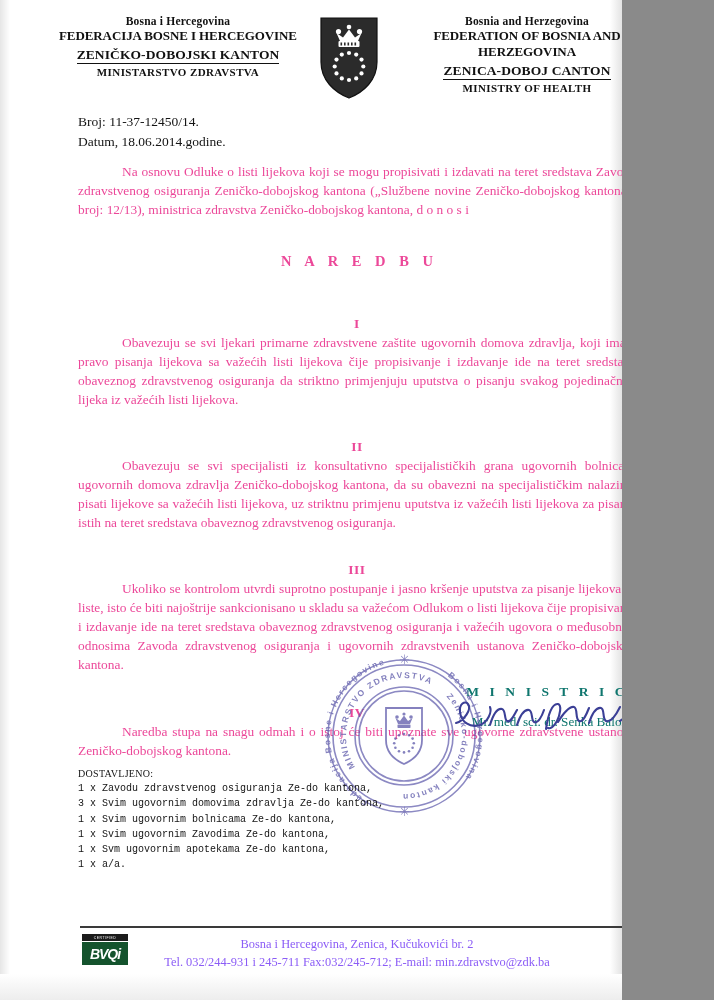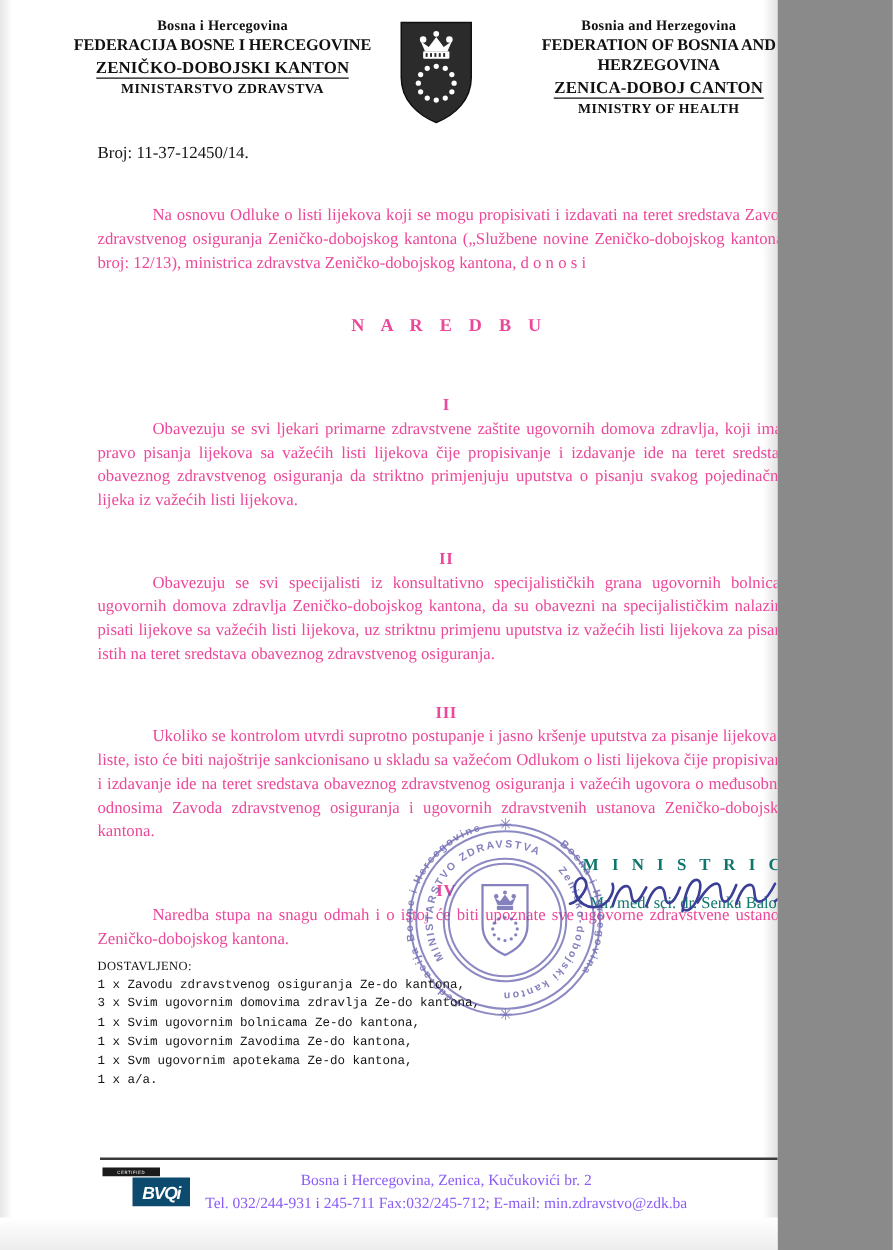--- a/index.html
+++ b/index.html
@@ -188,22 +188,22 @@
   }
   .bvqi-top {
     width: 46px; height: 7px; background: #1b1b1b;
     display: flex; align-items: center; justify-content: center;
   }
   .bvqi-top span {
     color: #fff; font-size: 3.4px; letter-spacing: .5px;
     font-family: "Liberation Sans", sans-serif; transform: scaleY(1.1);
   }
   .bvqi-main {
-    width: 46px; height: 23px; background: #0c4a6e; margin-top: 1px;
-    display: flex; align-items: center; justify-content: center; margin-left: 24px;
+    width: 46px; height: 23px; background: #14532d; margin-top: 1px;
+    display: flex; align-items: center; justify-content: center;
   }
   .bvqi-main span {
     color: #fff;
     font-family: "Liberation Sans", sans-serif;
     font-size: 14px; font-weight: bold; font-style: italic;
     letter-spacing: -1px;
   }
   .footer-text {
     position: absolute;
     left: 0; top: 4px;
@@ -272,20 +272,21 @@
     <div class="lh-block right">
       <div class="lh-l1">Bosnia and Herzegovina</div>
       <div class="lh-l2">FEDERATION OF BOSNIA AND HERZEGOVINA</div>
       <div><span class="lh-l3">ZENICA-DOBOJ CANTON</span></div>
       <div class="lh-l4">MINISTRY OF HEALTH</div>
     </div>
   </div>
 
   <div class="meta">
     <div>Broj: 11-37-12450/14.</div>
+    <div>Datum, 18.06.2014.godine.</div>
   </div>
 
   <div class="content">
 
     <p class="just">Na osnovu Odluke o listi lijekova koji se mogu propisivati i izdavati na teret sredstava Zavoda zdravstvenog osiguranja Zeničko-dobojskog kantona („Službene novine Zeničko-dobojskog kantona“, broj: 12/13), ministrica zdravstva Zeničko-dobojskog kantona, d o n o s i</p>
 
     <div class="title-naredbu">N A R E D B U</div>
 
     <div class="roman first">I</div>
     <p class="just sec-body">Obavezuju se svi ljekari primarne zdravstvene zaštite ugovornih domova zdravlja, koji imaju pravo pisanja lijekova sa važećih listi lijekova čije propisivanje i izdavanje ide na teret sredstava obaveznog zdravstvenog osiguranja da striktno primjenjuju uputstva o pisanju svakog pojedinačnog lijeka iz važećih listi lijekova.</p>

